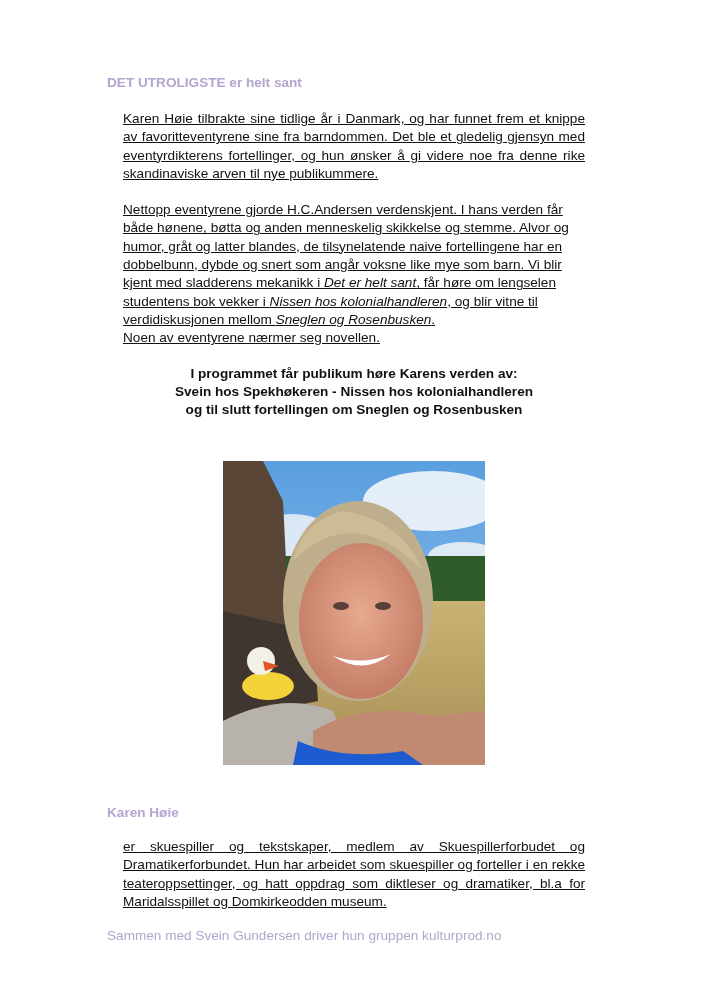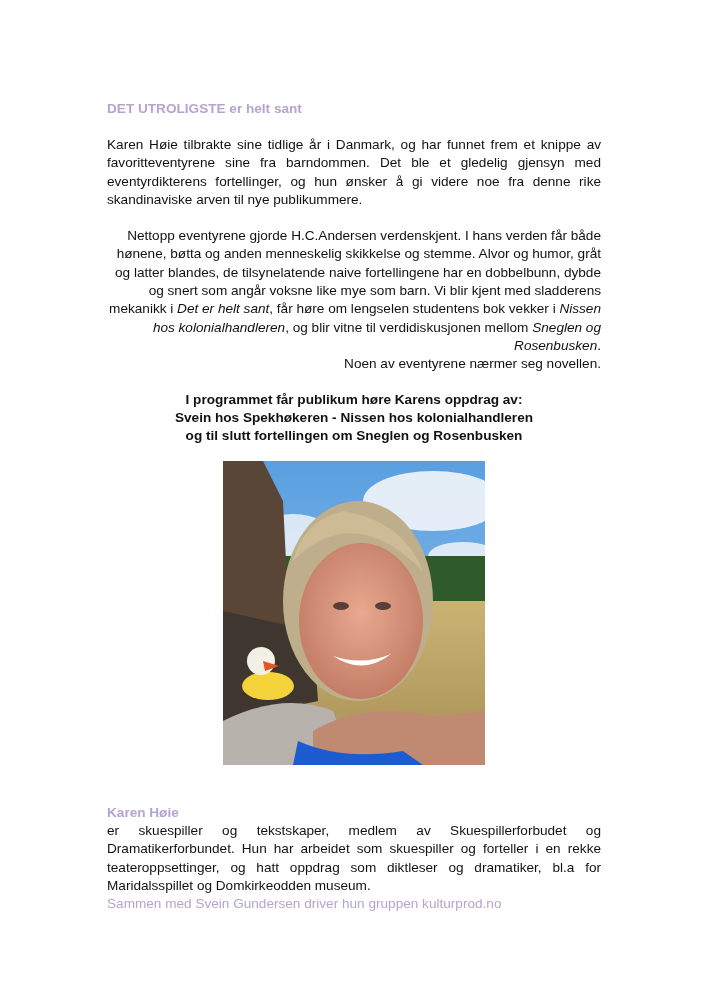--- a/index.html
+++ b/index.html
@@ -1,42 +1,42 @@
 <!DOCTYPE html>
 <html><head>
 <meta charset="utf-8">
 <style>
   html, body { margin: 0; padding: 0; background: #ffffff; }
   body { width: 707px; height: 1000px; position: relative; overflow: hidden;
          font-family: "Liberation Sans", sans-serif; color: #111; }
-  .page { position: absolute; left: 107px; top: 100px; width: 494px; }
+  .page { position: absolute; left: 107px; top: 74px; width: 494px; }
   .heading { font-weight: bold; font-size: 13.6px; line-height: 18px; color: #b3a5cf; margin: 0; }
-  .para { font-size: 13.6px; line-height: 18.3px; margin: 0; }
+  .para { font-size: 13.6px; line-height: 18.3px; margin: 16px; text-decoration: underline; }
   .justify { text-align: justify; }
   .p1 { margin-top: 18px; }
-  .p2 { margin-top: 18px; text-align: right; }
+  .p2 { margin-top: 18px; }
   .center-block { margin-top: 17px; text-align: center; font-weight: bold; font-size: 13.6px; line-height: 18.3px; }
   .photo { position: absolute; left: 223px; top: 461px; width: 262px; height: 304px; overflow: hidden; }
   .bio { position: absolute; left: 107px; top: 804px; width: 494px; }
   .bio-name { font-weight: bold; font-size: 13.6px; line-height: 18px; color: #b3a5cf; }
   .bio-footer { color: #b3a5cf; font-size: 13.6px; line-height: 18.3px; }
   i { font-style: italic; }
 </style>
 </head>
 <body>
 
 <div class="page">
   <h1 class="heading">DET UTROLIGSTE er helt sant</h1>
 
   <p class="para justify p1">Karen Høie tilbrakte sine tidlige år i Danmark, og har funnet frem et knippe av favoritteventyrene sine fra barndommen. Det ble et gledelig gjensyn med eventyrdikterens fortellinger, og hun ønsker å gi videre noe fra denne rike skandinaviske arven til nye publikummere.</p>
 
   <p class="para p2"><span>Nettopp eventyrene gjorde H.C.Andersen verdenskjent. I hans verden får både hønene, bøtta og anden menneskelig skikkelse og stemme. Alvor og humor, gråt og latter blandes, de tilsynelatende naive fortellingene har en dobbelbunn, dybde og snert som angår voksne like mye som barn. Vi blir kjent med sladderens mekanikk i </span><i>Det er helt sant</i><span>, får høre om lengselen studentens bok vekker i </span><i>Nissen hos kolonialhandleren</i><span>, og blir vitne til verdidiskusjonen mellom </span><i>Sneglen og Rosenbusken</i><span>.</span><br><span>Noen av eventyrene nærmer seg novellen.</span></p>
 
   <div class="center-block">
-    <div>I programmet får publikum høre Karens oppdrag av:</div>
+    <div>I programmet får publikum høre Karens verden av:</div>
     <div>Svein hos Spekhøkeren - Nissen hos kolonialhandleren</div>
     <div>og til slutt fortellingen om Sneglen og Rosenbusken</div>
   </div>
 </div>
 
 <div class="photo" aria-label="Portrait of Karen Høie smiling outdoors with a rubber duck on her shoulder">
   <svg width="262" height="304" viewBox="0 0 262 304" xmlns="http://www.w3.org/2000/svg">
     <defs>
       <linearGradient id="sky" x1="0" y1="0" x2="0" y2="1">
         <stop offset="0" stop-color="#5a9fe0"></stop>

